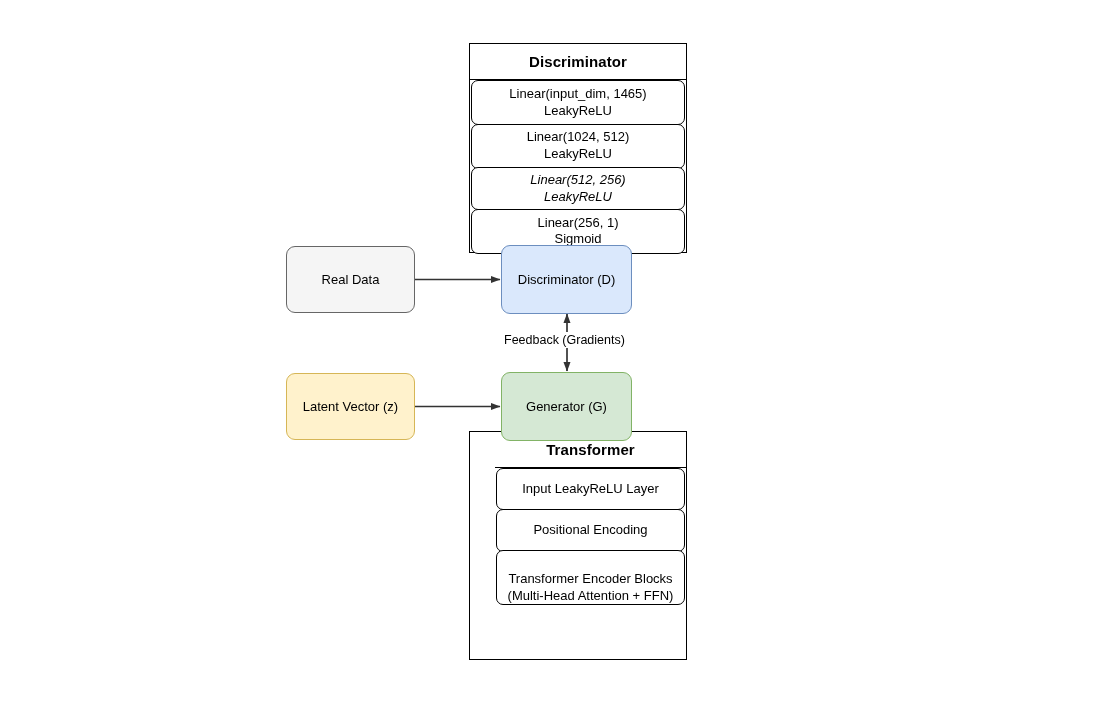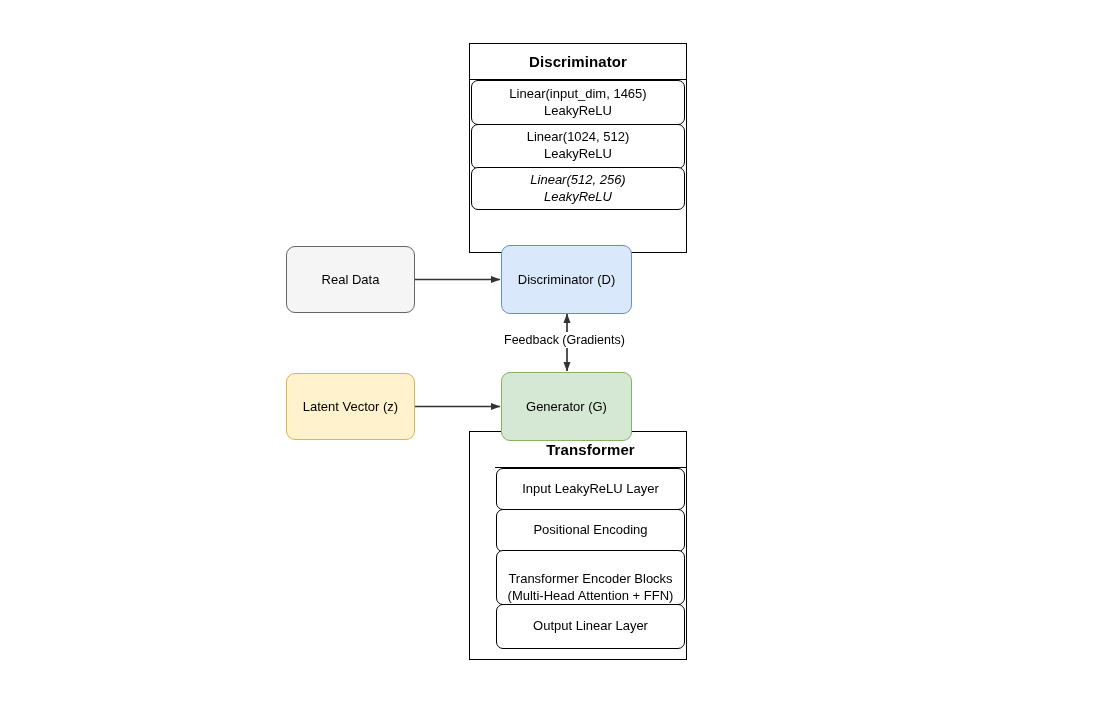--- a/index.html
+++ b/index.html
@@ -126,38 +126,39 @@
         <span class="l2">LeakyReLU</span>
       </div>
       <div class="layer" style="height:45px;">
         <span class="l1">Linear(1024, 512)</span>
         <span class="l2">LeakyReLU</span>
       </div>
       <div class="layer" style="height:43px;font-style:italic;">
         <span class="l1">Linear(512, 256)</span>
         <span class="l2">LeakyReLU</span>
       </div>
+      <div class="layer" style="height:45px;">
+        <span class="l1">Linear(256, 1)</span>
+        <span class="l2">Sigmoid</span>
+      </div>
     </div>
   </div>
 
   <div class="stack" style="left:469px; top:431px; width:218px; height:229px;padding-left:25px;">
     <div class="stack-title">Transformer</div>
     <div class="stack-body">
       <div class="layer" style="height:42px;">
         <span class="l1">Input LeakyReLU Layer</span>
       </div>
       <div class="layer" style="height:43px;">
         <span class="l1">Positional Encoding</span>
       </div>
       <div class="layer" style="height:55px;justify-content:flex-end;">
         <span class="l1">Transformer Encoder Blocks</span>
         <span class="l2">(Multi-Head Attention + FFN)</span>
-      </div>
-      <div class="layer" style="height:45px;">
-        <span class="l1">Output Linear Layer</span>
       </div>
     </div>
   </div>
 
   <svg class="edges" viewBox="0 0 1100 701">
     <defs>
       <marker id="arrowhead" markerWidth="10" markerHeight="8" refX="9.2" refY="4" orient="auto" markerUnits="userSpaceOnUse">
         <path d="M0,0.4 L9.6,4 L0,7.6 z" fill="#333333"></path>
       </marker>
     </defs>

